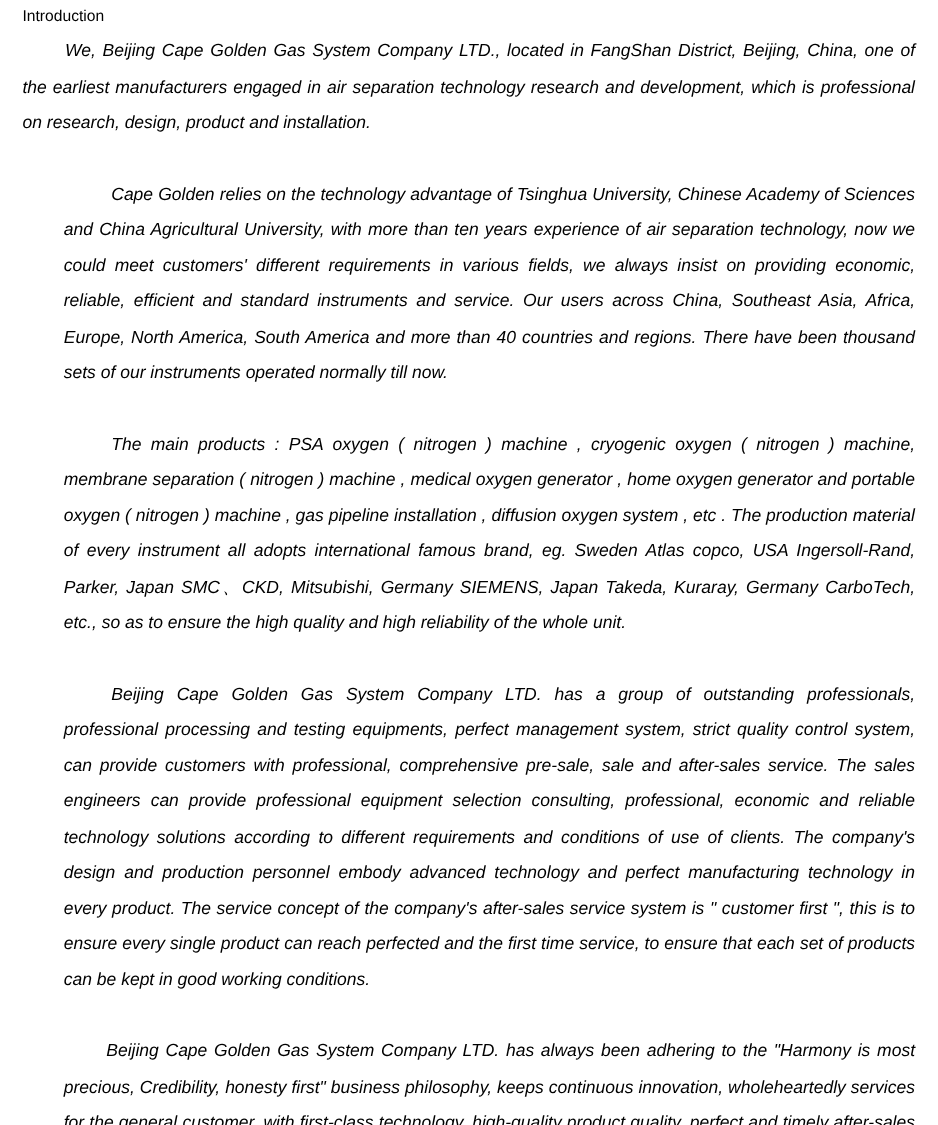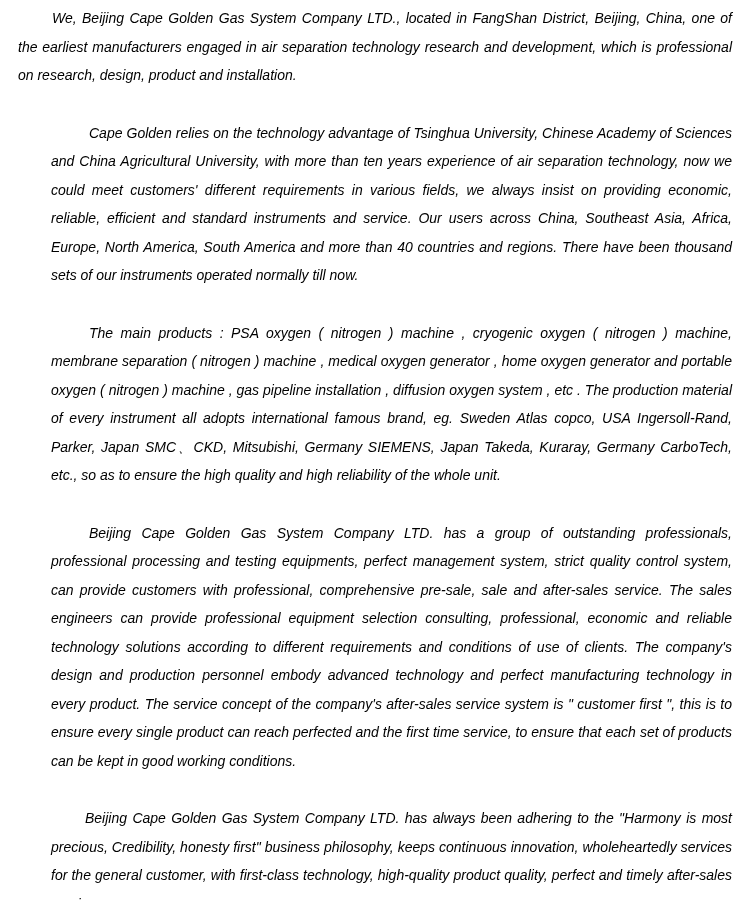--- a/index.html
+++ b/index.html
@@ -41,20 +41,21 @@
   }
   p.para.tight-indent {
     text-indent: 38px;
   }
 </style>
 </head>
 <body>
 
 <div class="page">
 
+  <div class="heading">Introduction</div>
 
   <p class="para">We, Beijing  Cape Golden Gas System Company LTD., located in FangShan District, Beijing, China, one of the earliest manufacturers engaged in air separation technology research and development, which is professional on research, design, product and installation.</p>
 
   <p class="para gap tight-indent">Cape Golden relies on the technology advantage of Tsinghua University, Chinese Academy of Sciences and China Agricultural University, with more than ten years experience of air separation technology, now we could meet customers' different requirements in various fields, we always insist on providing economic, reliable, efficient and standard instruments and service. Our users across China,  Southeast Asia, Africa, Europe, North America, South America and more than 40 countries and regions. There have been thousand sets of our instruments operated normally till now.</p>
 
   <p class="para gap tight-indent">The main products : PSA oxygen ( nitrogen ) machine , cryogenic oxygen ( nitrogen ) machine, membrane separation ( nitrogen ) machine , medical oxygen generator , home oxygen generator and portable oxygen ( nitrogen ) machine , gas pipeline installation , diffusion oxygen system , etc . The production material of every instrument all adopts international famous brand, eg. Sweden Atlas copco, USA Ingersoll-Rand, Parker, Japan SMC、CKD, Mitsubishi, Germany SIEMENS, Japan Takeda, Kuraray, Germany CarboTech, etc., so as to ensure the high quality and high reliability of the whole unit.</p>
 
   <p class="para gap tight-indent">Beijing Cape Golden Gas System Company LTD. has a group of outstanding professionals, professional processing and testing equipments, perfect management system, strict quality control system, can provide customers with professional, comprehensive pre-sale, sale and after-sales service. The sales engineers can provide professional equipment selection consulting, professional, economic and reliable technology solutions according to different requirements and conditions of use of clients. The company's design and production personnel embody advanced technology and perfect manufacturing technology in every product. The service concept of the company's after-sales service system is " customer first ", this is to ensure every single product can reach perfected and the first time service, to ensure that each set of products can be kept in good working conditions.</p>
 
   <p class="para gap">Beijing Cape Golden Gas System Company LTD. has always been adhering to the "Harmony is most precious, Credibility, honesty first" business philosophy, keeps continuous innovation, wholeheartedly services for the general customer, with first-class technology, high-quality product quality, perfect and timely after-sales service.</p>

